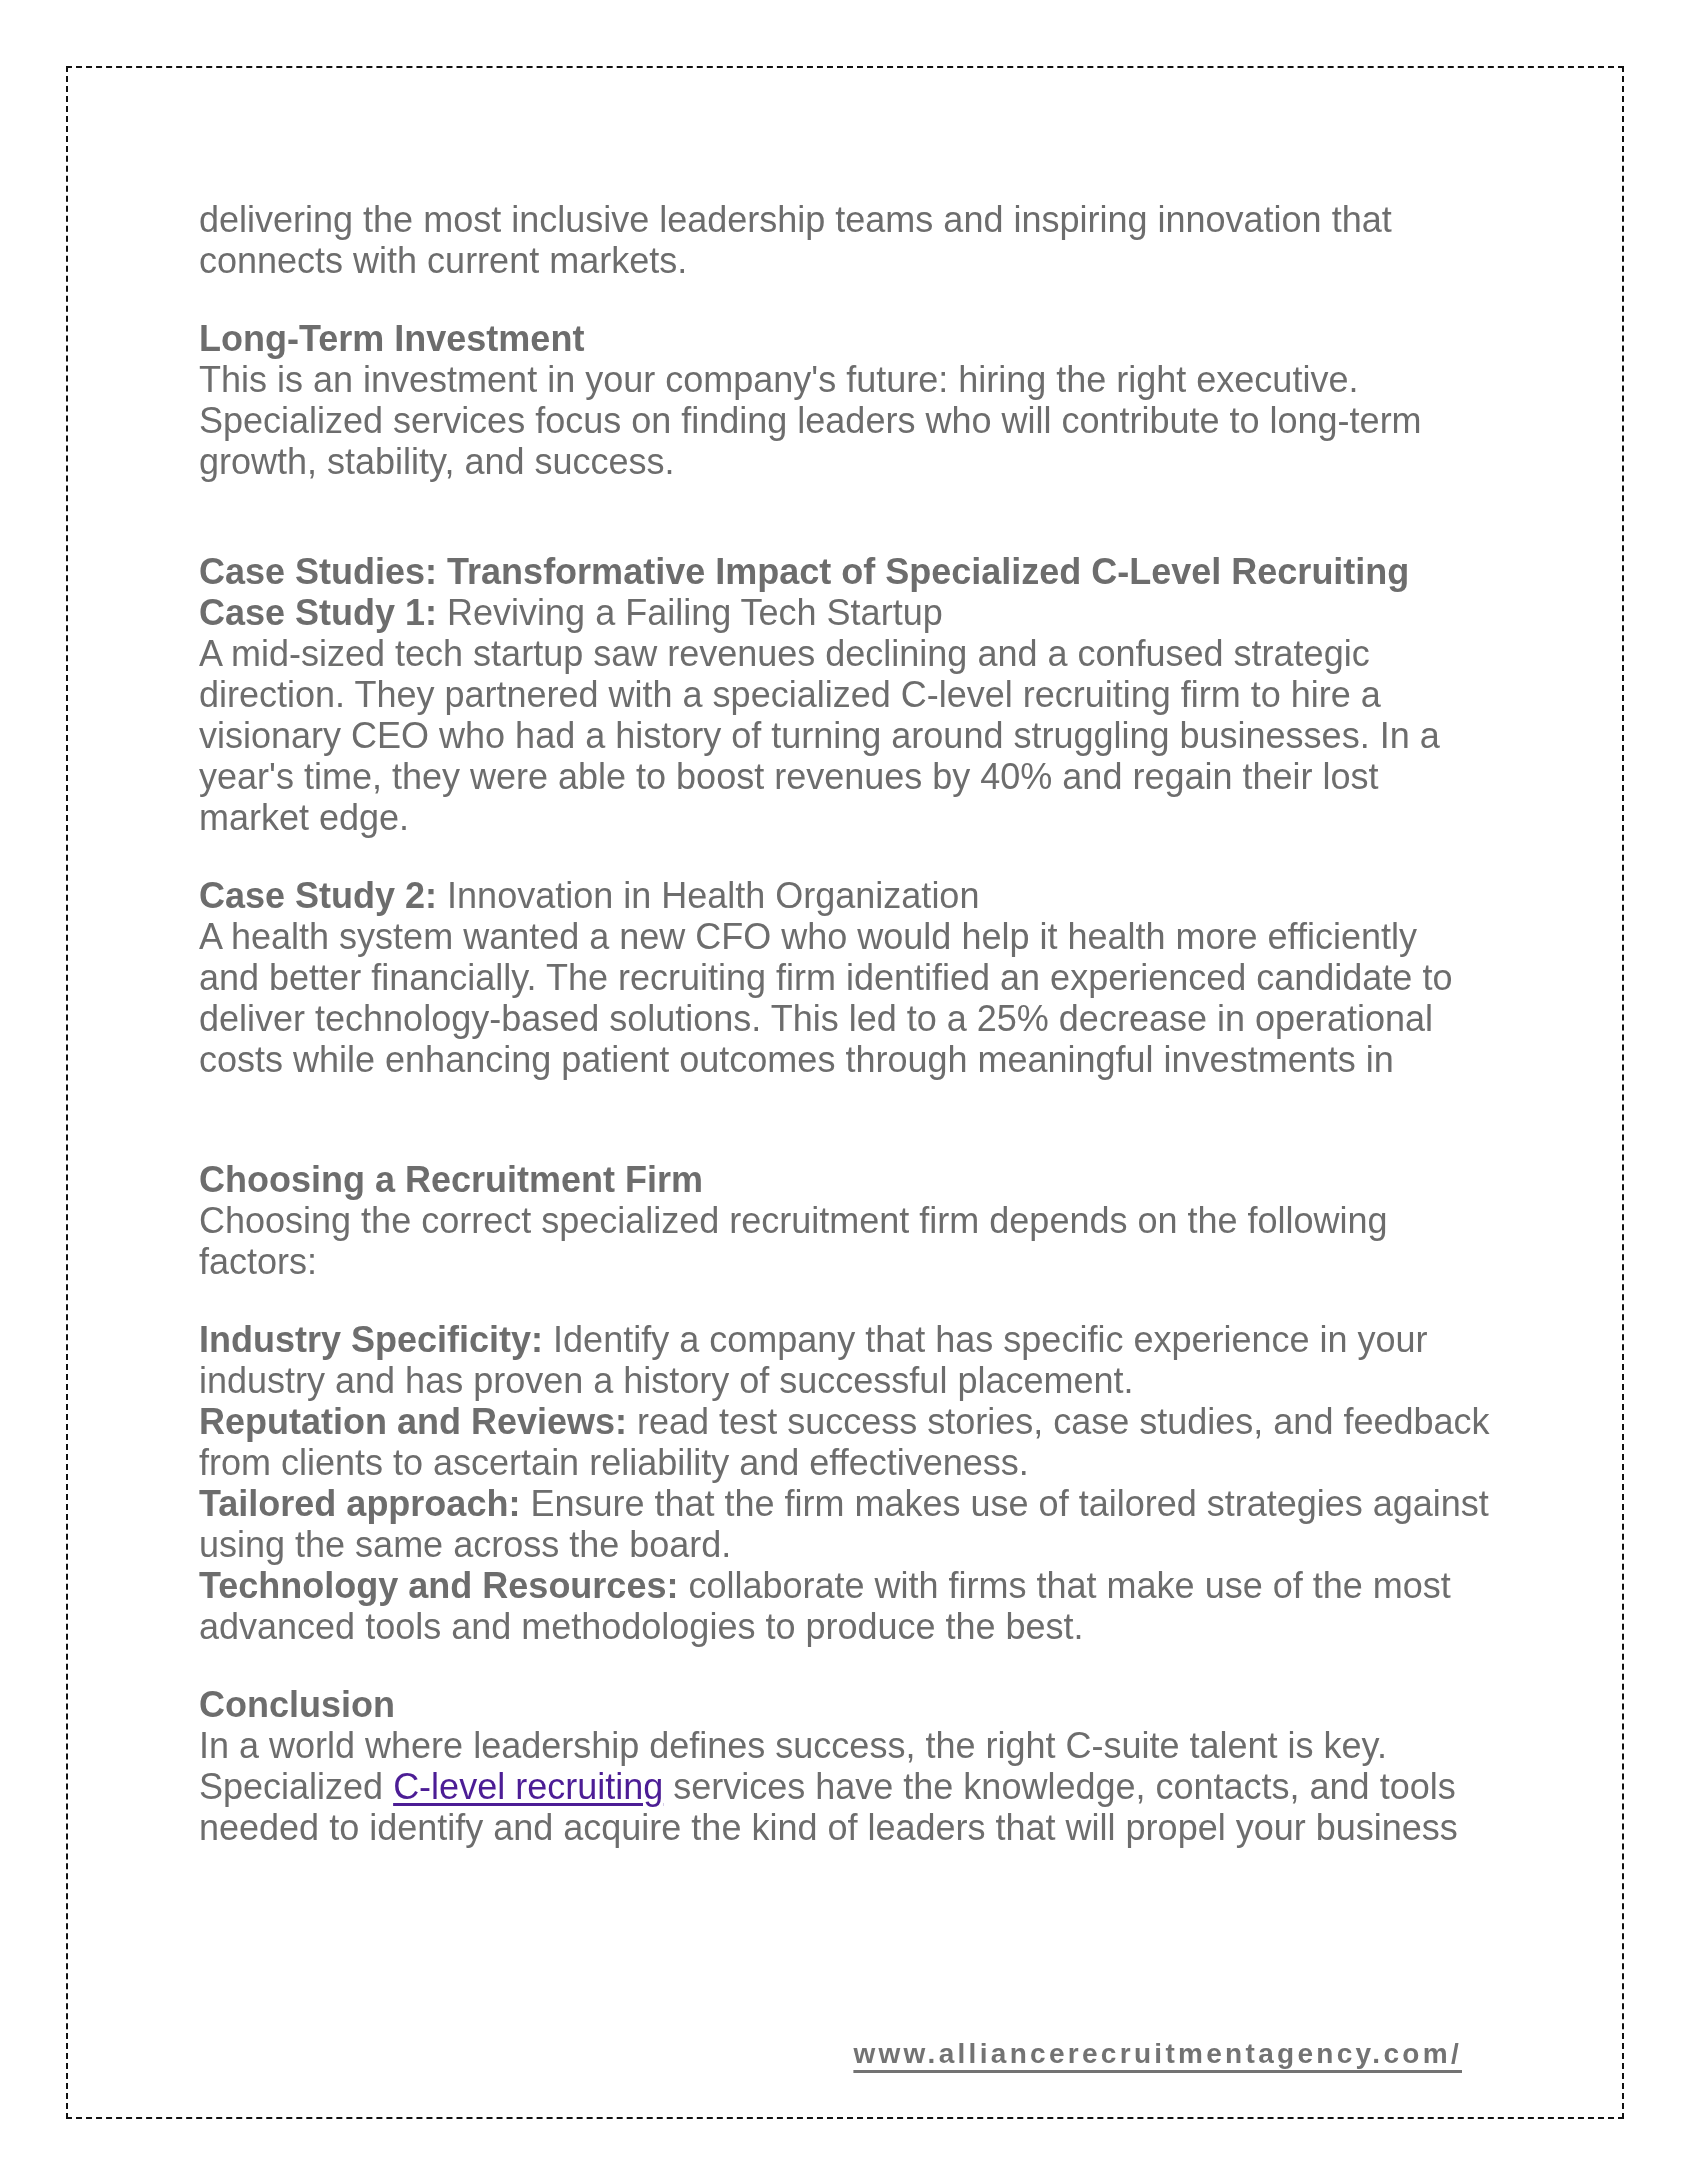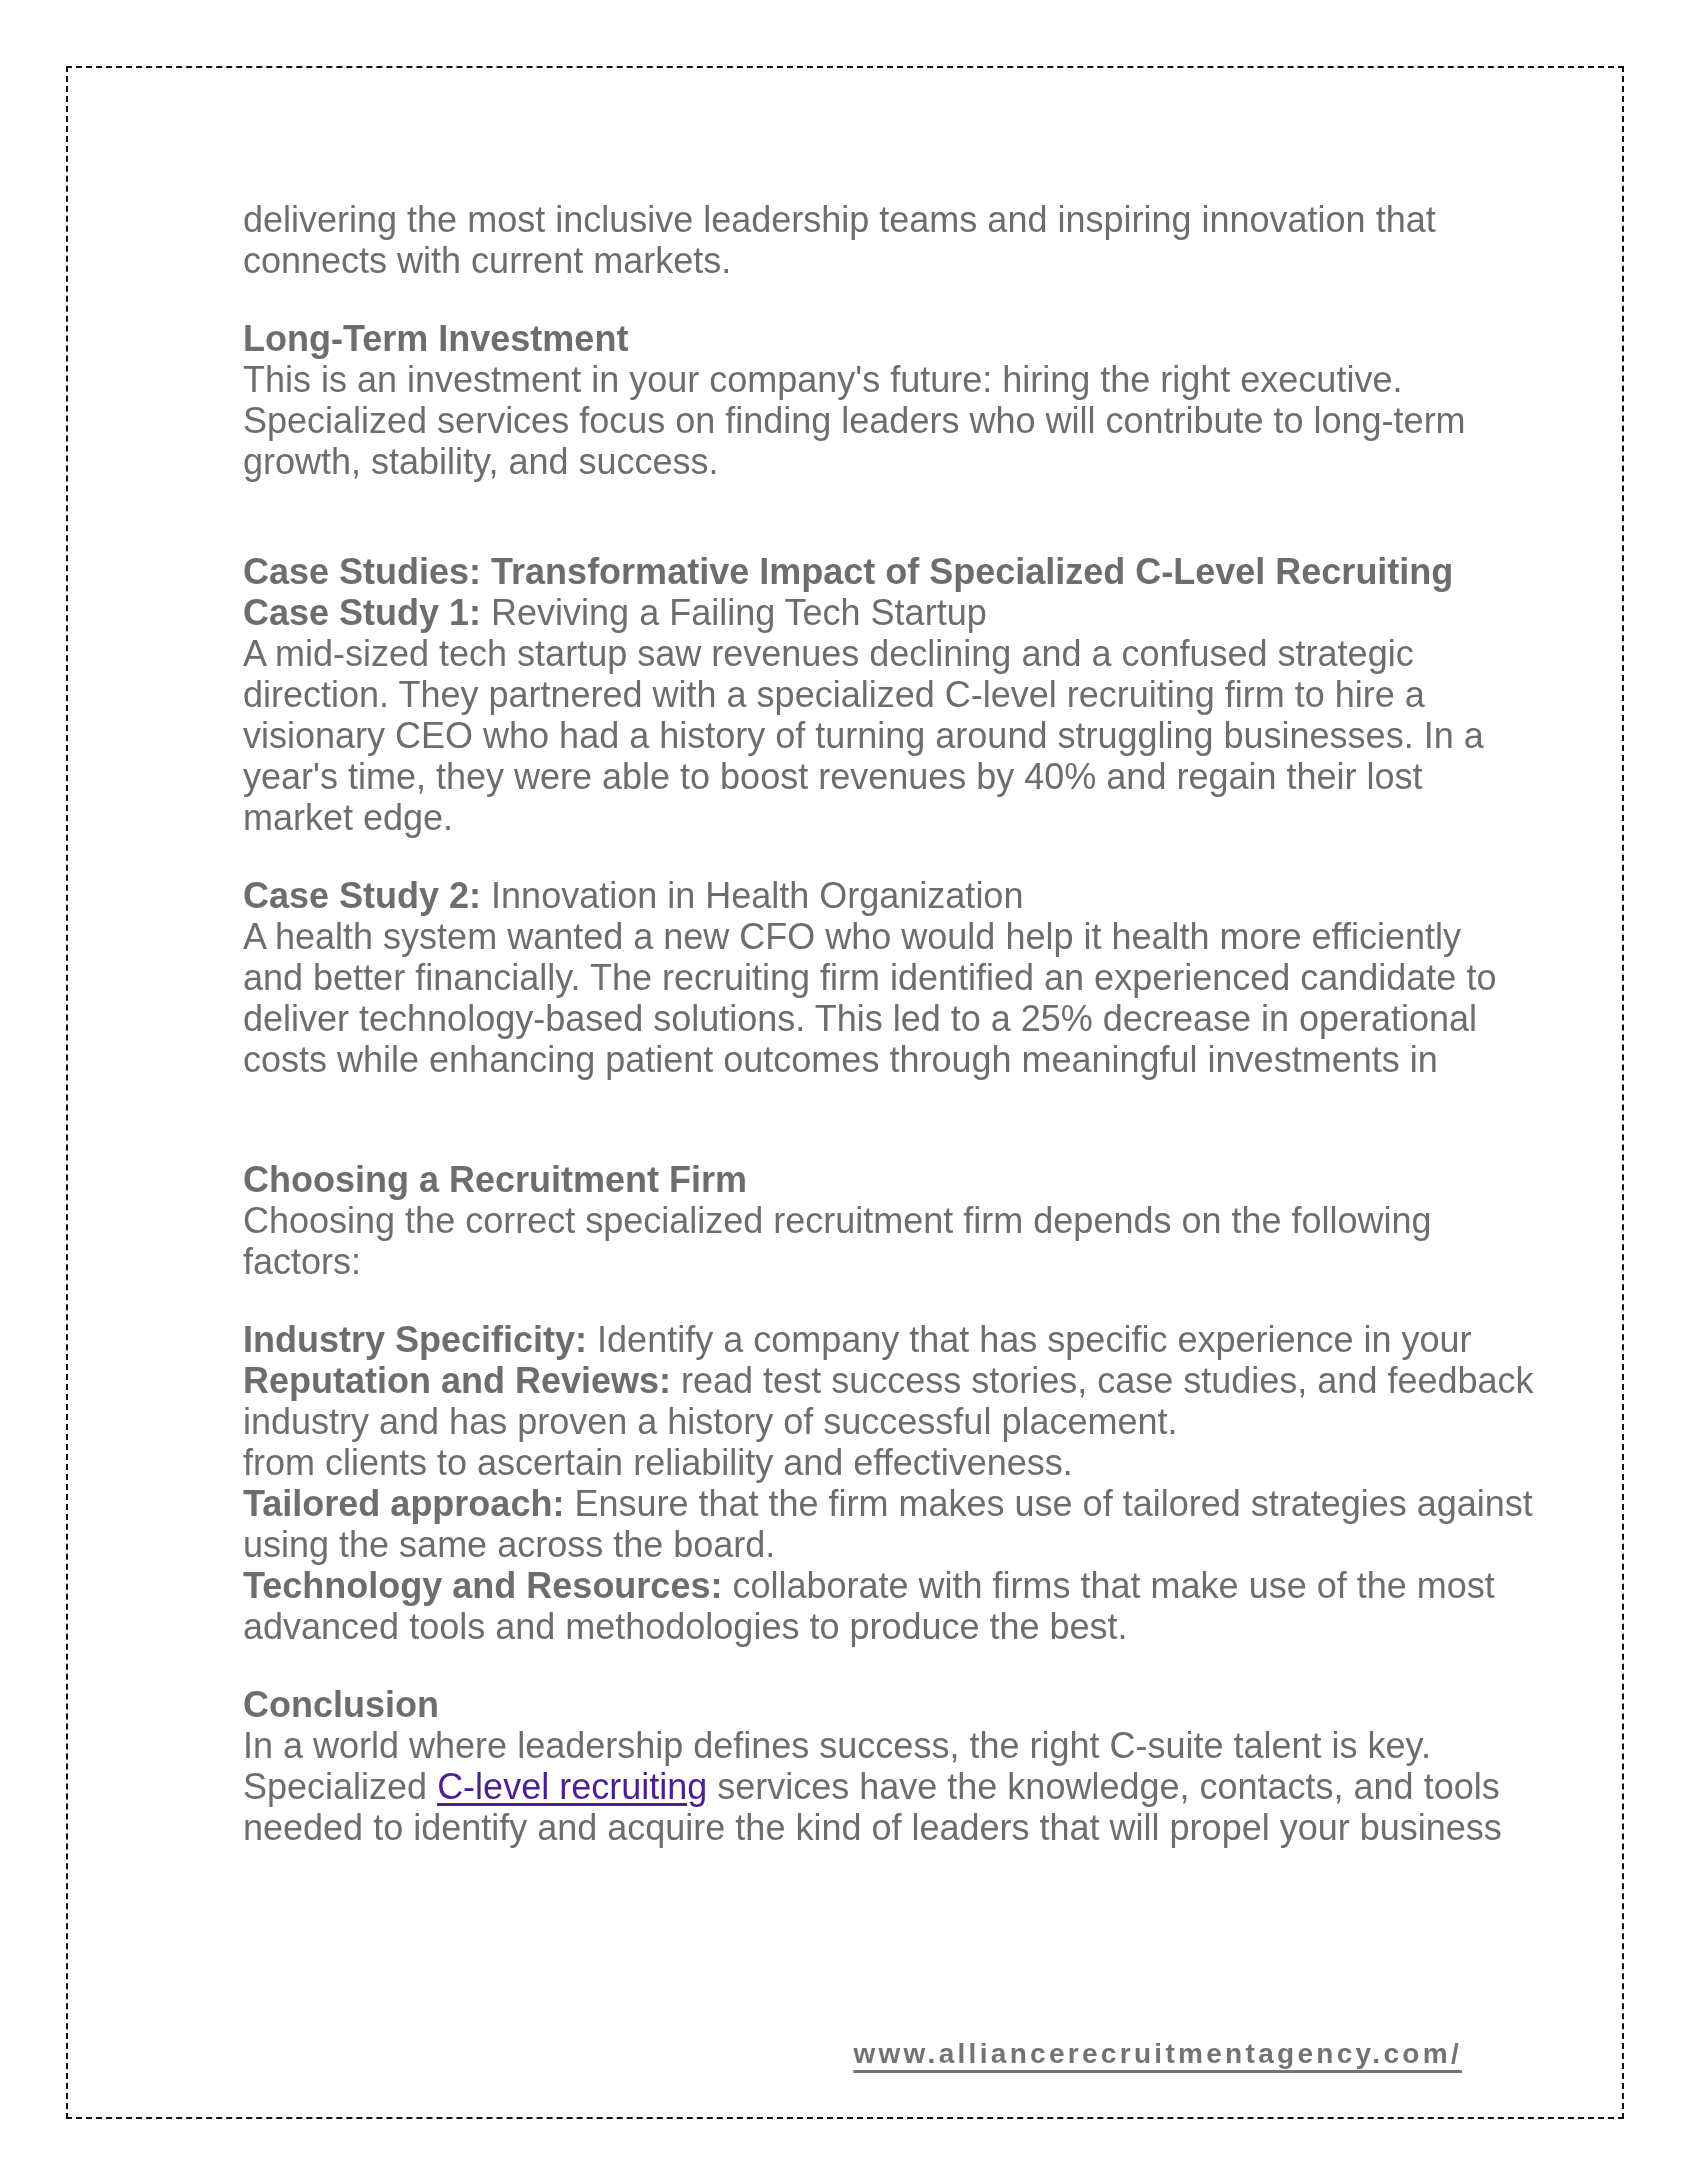--- a/index.html
+++ b/index.html
@@ -10,21 +10,21 @@
     border: 2px dashed #111111;
     box-sizing: content-box;
   }
   .block {
     position: absolute; left: 199px; width: 1384px;
     font-family: "Liberation Sans", sans-serif;
     font-size: 36px; line-height: 41px;
     color: #6d6d6d;
     white-space: nowrap;
   }
-  .line { display: block; height: 41px; margin-left: 44px; }
+  .line { display: block; height: 41px; }
   .b { font-weight: bold; }
   .link-inline { font-weight: normal; color: #4c1d95; text-decoration: underline; text-decoration-thickness: 2.6px; text-underline-offset: 4px; }
   .footer-link {
     position: absolute; left: 0; width: 1462px; top: 2035px;
     text-align: right;
     font-family: "Liberation Sans", sans-serif;
     font-weight: bold; font-size: 28px; letter-spacing: 3.3px;
     line-height: 37px;
     color: #737373;
   }
@@ -66,22 +66,22 @@
 </div>
 
 <div class="block" style="top:1159px;">
   <span class="line b">Choosing a Recruitment Firm</span>
   <span class="line">Choosing the correct specialized recruitment firm depends on the following</span>
   <span class="line">factors:</span>
 </div>
 
 <div class="block" style="top:1319px;">
   <span class="line"><span class="b">Industry Specificity:</span><span> Identify a company that has specific experience in your</span></span>
+  <span class="line">industry and has proven a history of successful placement.</span>
   <span class="line"><span class="b">Reputation and Reviews:</span><span> read test success stories, case studies, and feedback</span></span>
-  <span class="line">industry and has proven a history of successful placement.</span>
   <span class="line">from clients to ascertain reliability and effectiveness.</span>
   <span class="line"><span class="b">Tailored approach:</span><span> Ensure that the firm makes use of tailored strategies against</span></span>
   <span class="line">using the same across the board.</span>
   <span class="line"><span class="b">Technology and Resources:</span><span> collaborate with firms that make use of the most</span></span>
   <span class="line">advanced tools and methodologies to produce the best.</span>
 </div>
 
 <div class="block" style="top:1684px;">
   <span class="line b">Conclusion</span>
   <span class="line">In a world where leadership defines success, the right C-suite talent is key.</span>

